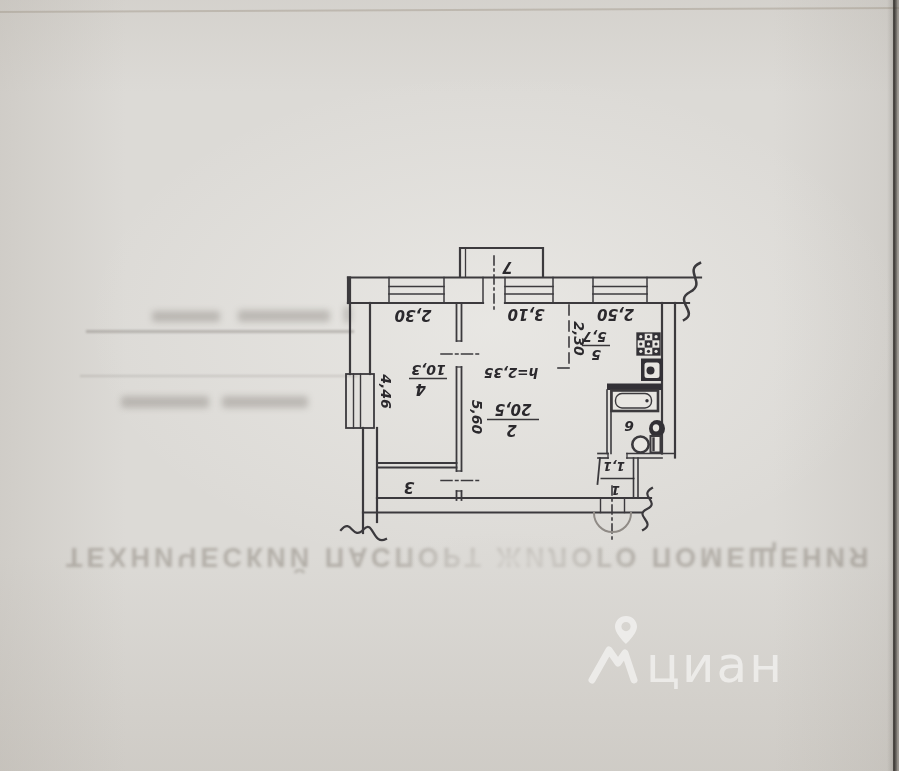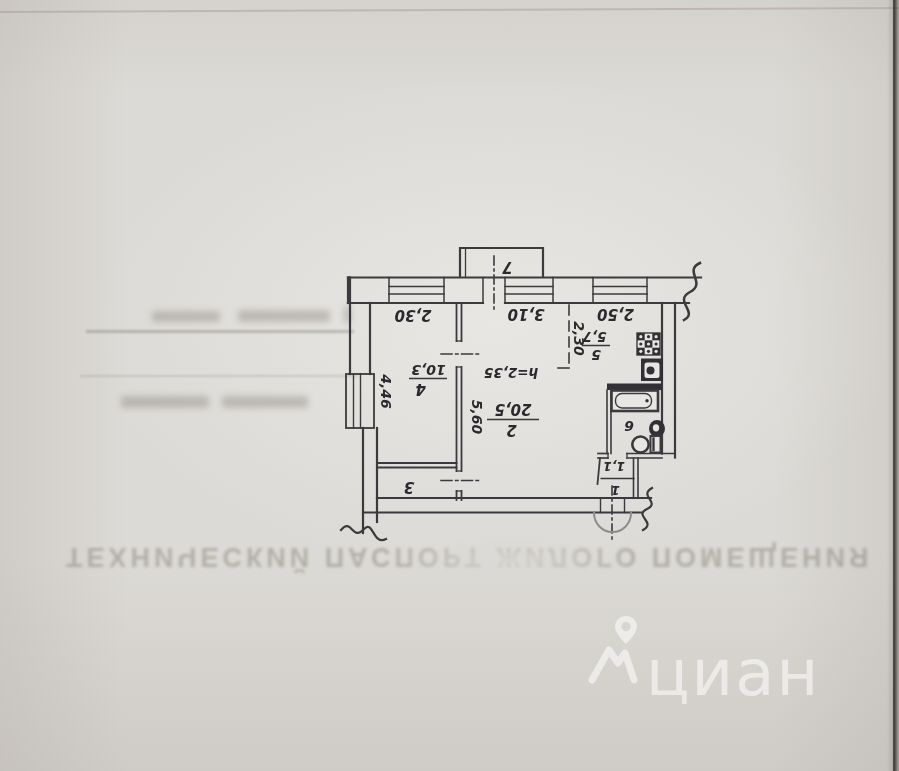--- a/index.html
+++ b/index.html
@@ -30,21 +30,21 @@
     background:linear-gradient(to right, rgba(90,85,78,0), rgba(90,85,78,.18) 45%, rgba(52,48,44,.75) 72%, rgba(135,129,121,.55) 92%, rgba(90,85,78,.45));}
   .page-edge-line{position:absolute;top:0;right:4px;width:2px;height:100%;
     background:rgba(58,54,50,.8);filter:blur(.4px);}
   
   svg.plan{position:absolute;left:0;top:0;}
   svg.plan text{
     font-family:"DejaVu Sans", sans-serif;font-style:italic;font-weight:600;
     fill:#2b292d;
   }
   .wm{position:absolute;color:rgba(255,255,255,.55);}
-  .wm-brand{left:646px;top:636px;font-size:64px;font-weight:500;letter-spacing:2px;
+  .wm-brand{left:646px;top:636px;font-size:50px;font-weight:500;letter-spacing:2px;
     font-family:"DejaVu Sans", sans-serif;}
   .wm-id{left:622px;top:684px;font-size:25px;font-weight:bold;letter-spacing:1px;
     font-family:"DejaVu Sans", sans-serif;color:rgba(255,255,255,.5);}
 </style>
 </head>
 <body>
 
 <div class="page">
 
   <div class="crease"></div>

